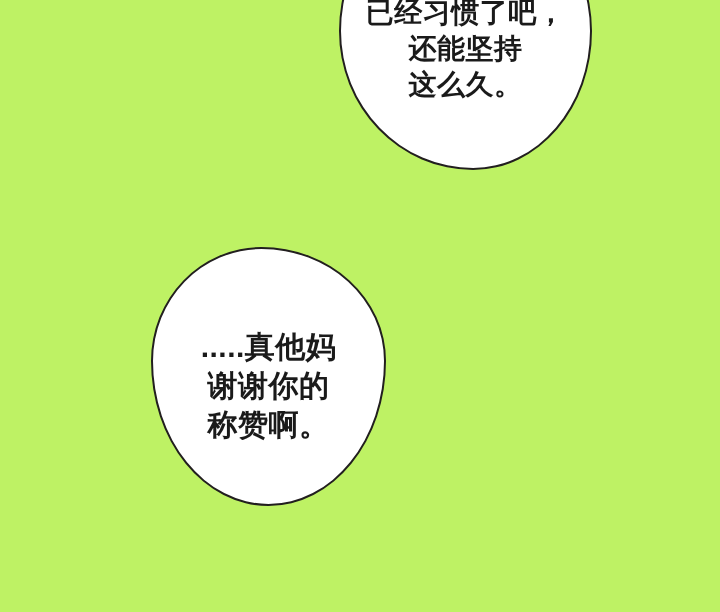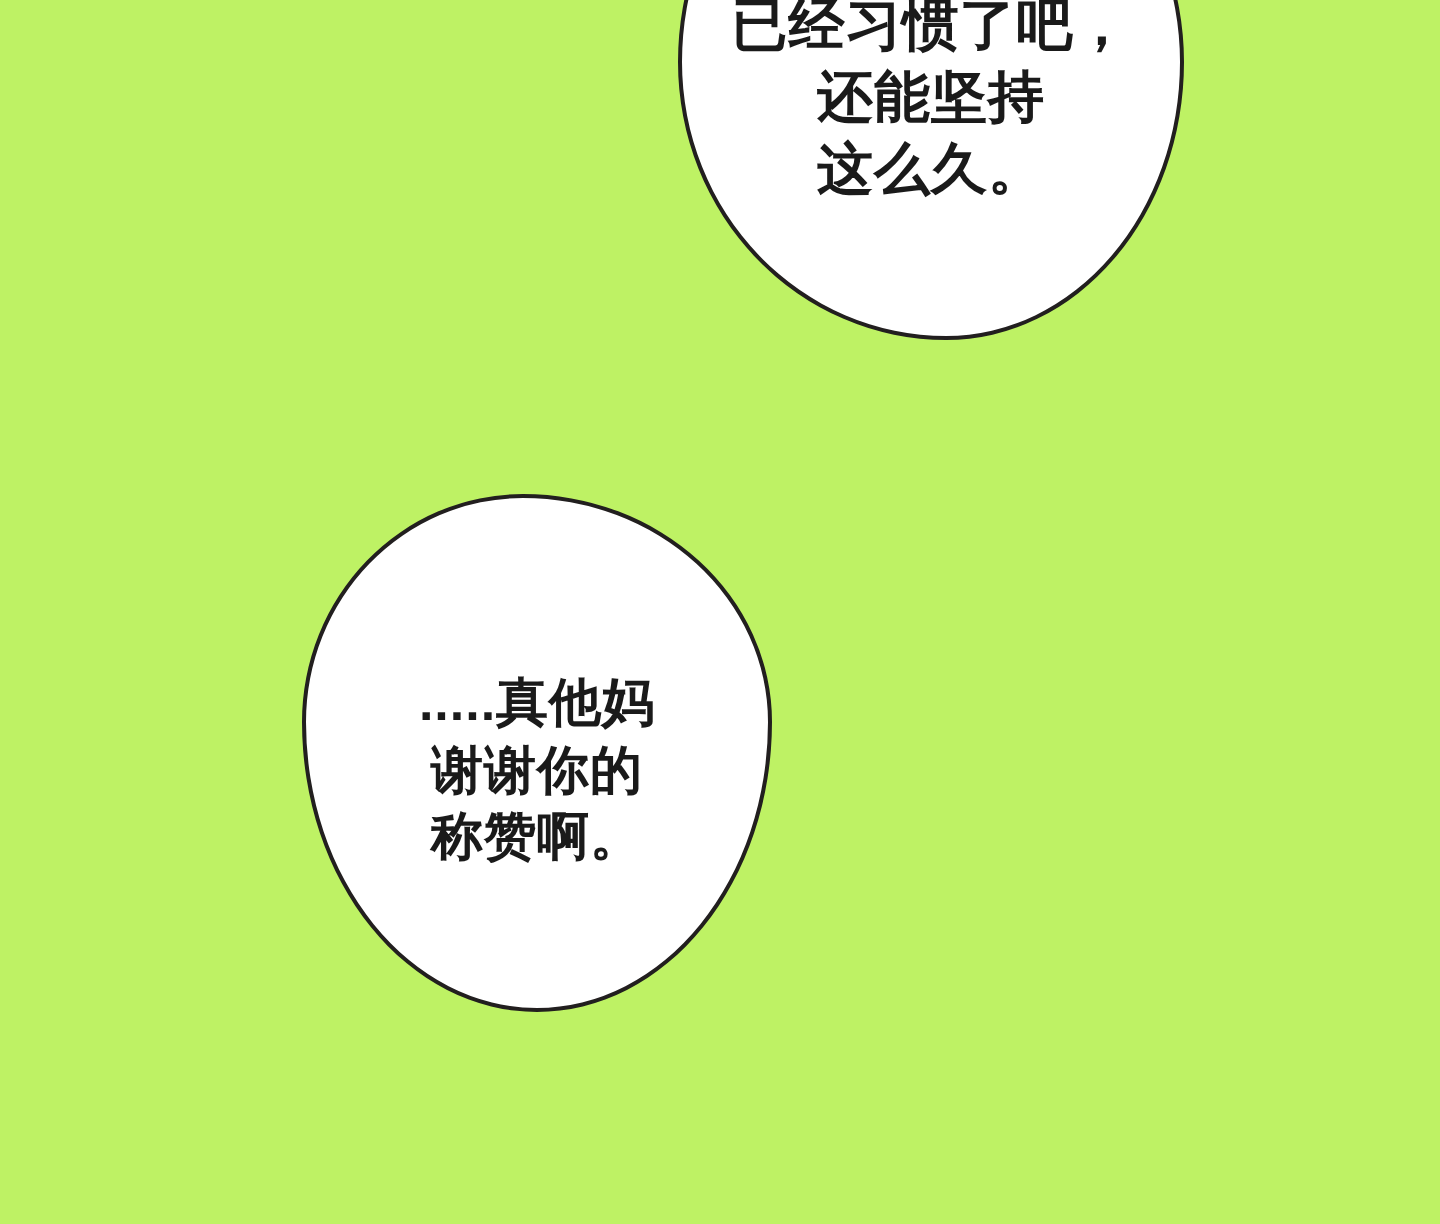--- a/index.html
+++ b/index.html
@@ -57,21 +57,21 @@
     white-space: pre-line;
     user-select: none;
   }
 
   #bubble-top .bubble-text {
     font-size: 28px;
     margin-top: 0px;
   }
 
   #bubble-bottom .bubble-text {
-    font-size: 26px;
+    font-size: 30px;
     margin-top: 18px;
   }
 </style>
 </head>
 <body>
 
 <div id="panel">
 
   <div class="bubble" id="bubble-top">
     <div class="bubble-text">看来你现在

